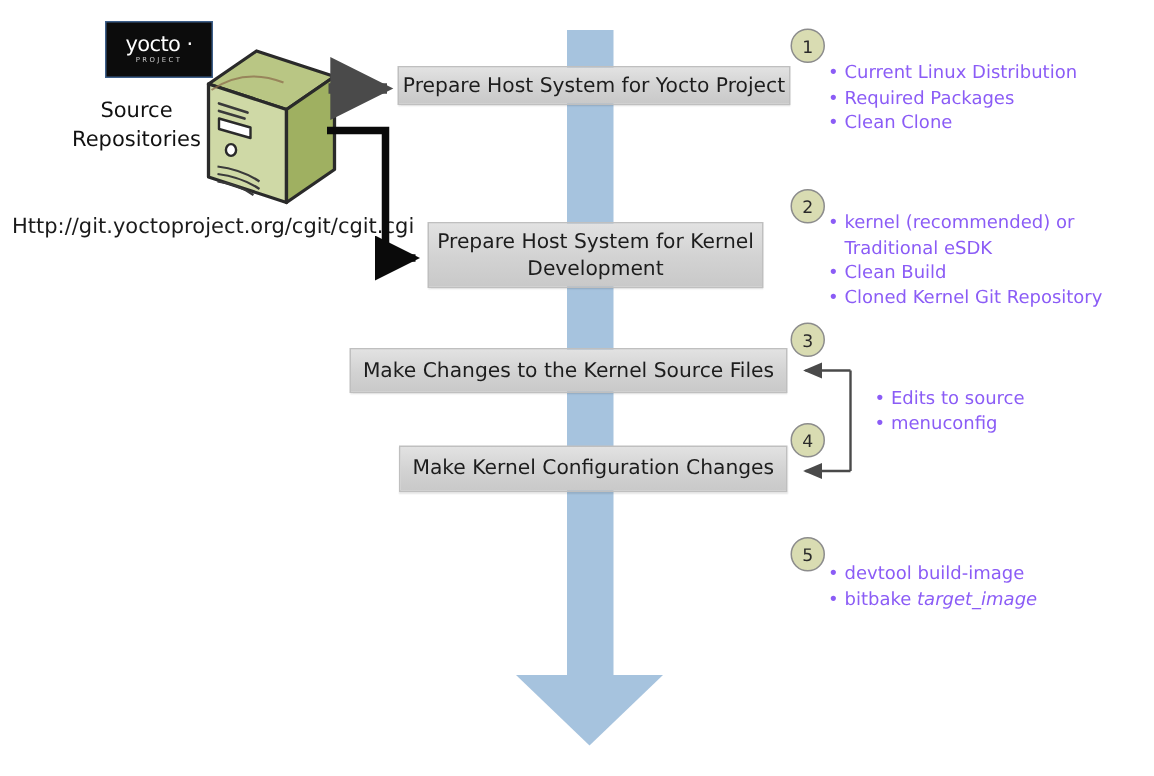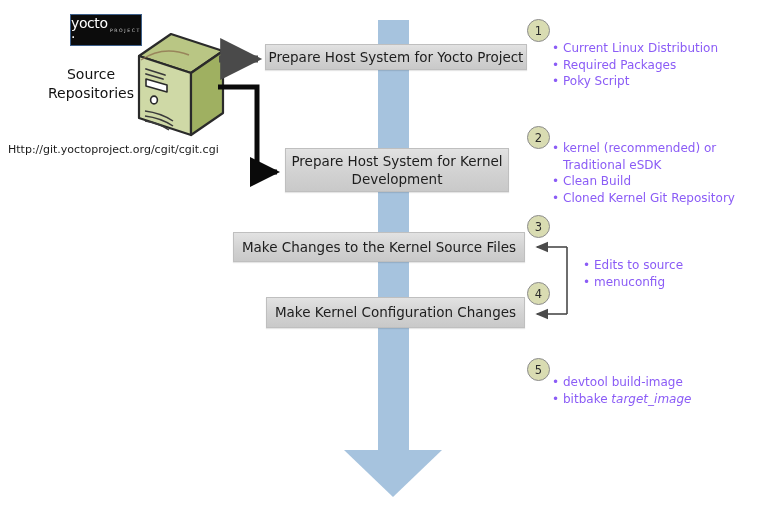--- a/index.html
+++ b/index.html
@@ -106,26 +106,26 @@
   #bul2 { left: 552px; top: 140px; }
   #bul34 { left: 583px; top: 257px; }
   #bul5 { left: 552px; top: 374px; }
 
   
   .yocto-logo {
     position: absolute;
     left: 70px;
     top: 14px;
     width: 72px;
-    height: 32px;
+    height: 38px;
     background: #0c0c0c;
     border: 1.5px solid #3d5f8a;
     box-sizing: border-box;
     display: flex;
-    flex-direction: row;
+    flex-direction: column;
     align-items: center;
     justify-content: center;
   }
   .yocto-word {
     color: #ffffff;
     font-size: 14px;
     letter-spacing: -0.4px;
     line-height: 1;
   }
   .yocto-sub {
@@ -143,21 +143,21 @@
     text-align: center;
     font-size: 14px;
     font-weight: normal;
     line-height: 19px;
     color: #111;
   }
   .src-url {
     position: absolute;
     left: 8px;
     top: 143px;
-    font-size: 11px;
+    font-size: 14px;
     color: #1a1a1a;
     white-space: nowrap;
   }
 
   
   .server { position: absolute; left: 133px; top: 31px; width: 92px; height: 108px; }
 
   
   .conn { position: absolute; left: 0; top: 0; width: 769px; height: 517px; pointer-events: none; }
 </style>
@@ -236,21 +236,21 @@
 
   <div class="step-num" id="num1">1</div>
   <div class="step-num" id="num2">2</div>
   <div class="step-num" id="num3">3</div>
   <div class="step-num" id="num4">4</div>
   <div class="step-num" id="num5">5</div>
 
   <div class="bullets" id="bul1">
       <div class="bi">Current Linux Distribution</div>
       <div class="bi">Required Packages</div>
-      <div class="bi">Poky Script</div>
+      <div class="bi">Clean Clone</div>
     </div>
   <div class="bullets" id="bul2">
       <div class="bi">kernel (recommended) or
 Traditional eSDK</div>
       <div class="bi">Clean Build</div>
       <div class="bi">Cloned Kernel Git Repository</div>
     </div>
   <div class="bullets" id="bul34">
       <div class="bi">Edits to source</div>
       <div class="bi">menuconfig</div>

